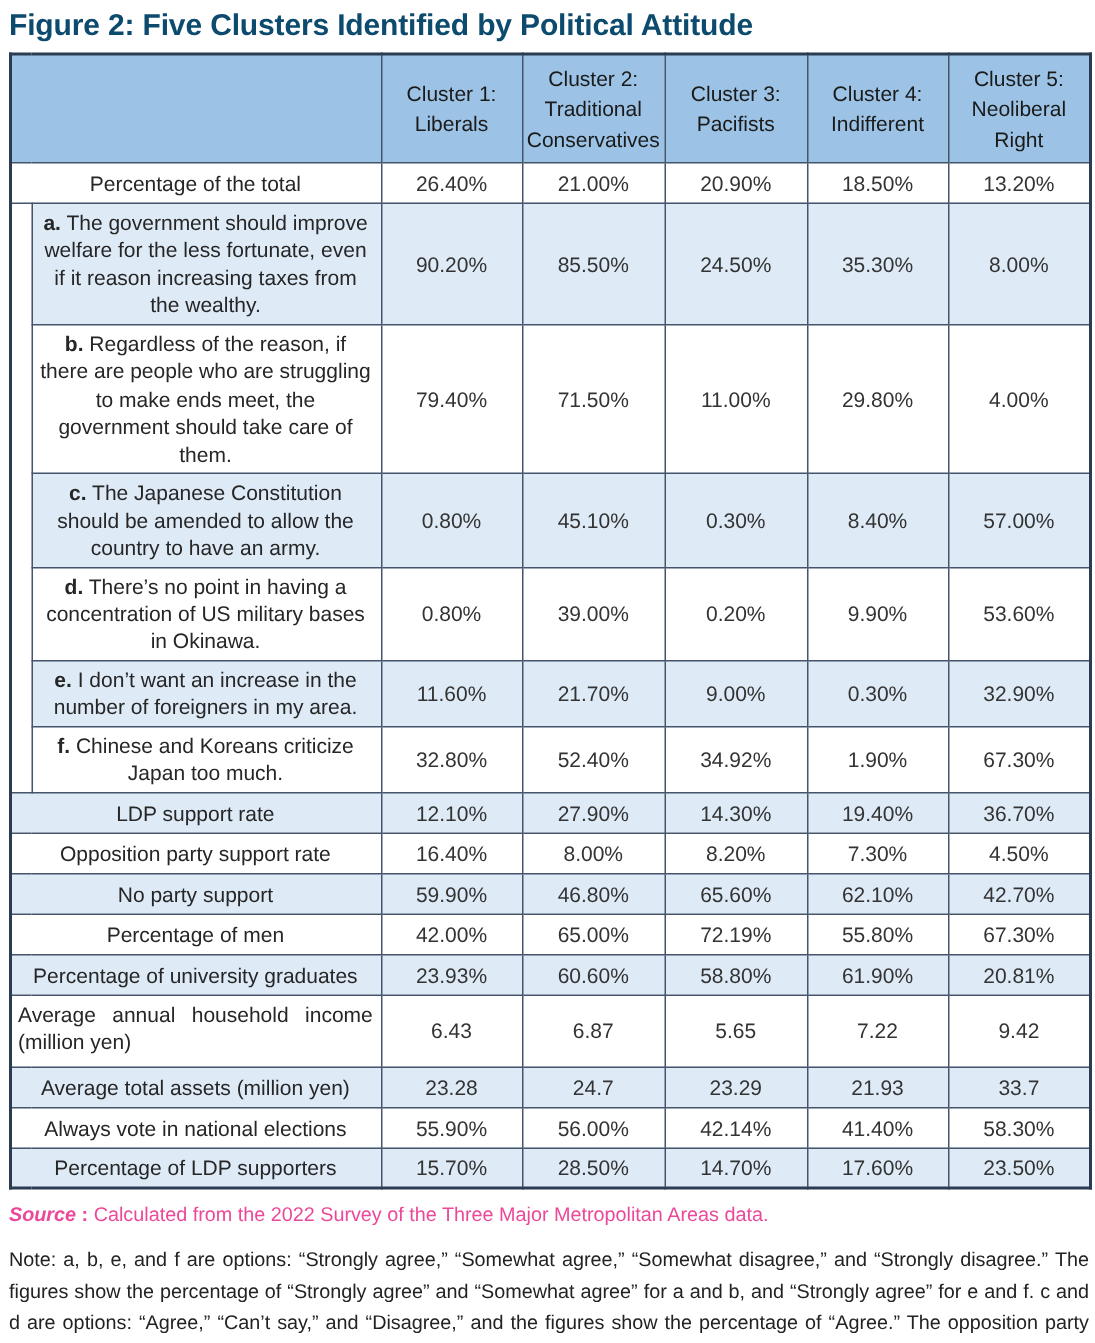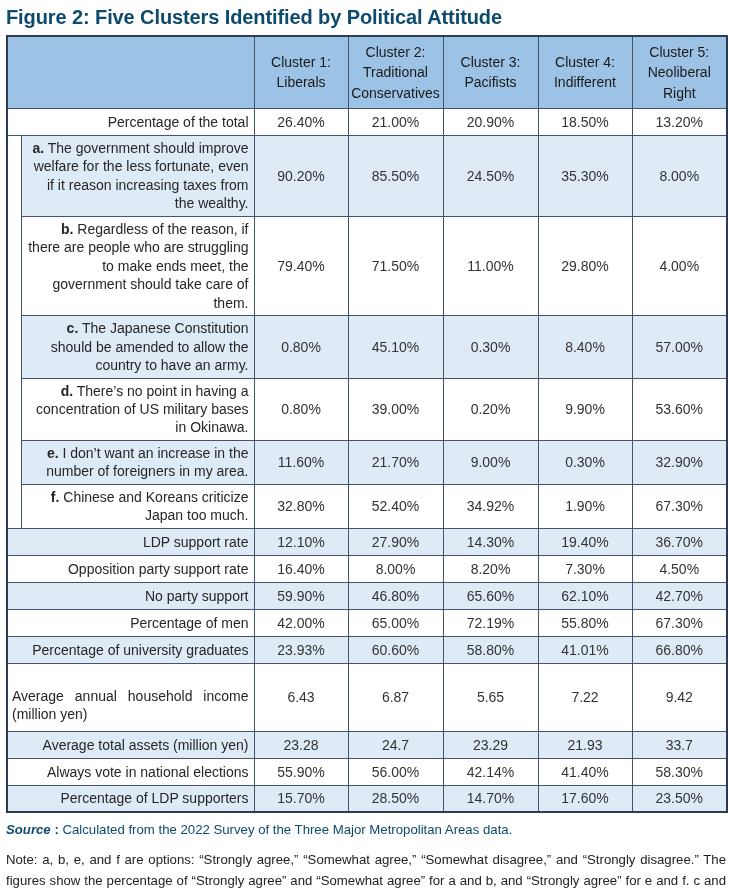--- a/index.html
+++ b/index.html
@@ -43,37 +43,37 @@
   table.clusters th {
     background: var(--header-fill);
     font-weight: 400;
     text-align: center;
     padding: 5px 2px;
     line-height: 1.45;
     color: #1a1a1a;
   }
   table.clusters tbody tr { height: 27px; }
   td.label {
-    text-align: right;
+    text-align: center;
     padding: 3px 5px 3px 4px;
   }
-  td.label.justify { text-align: justify; padding-top: 23px; padding-bottom: 7px; }
+  td.label.justify { text-align: justify; padding-top: 3px; padding-bottom: 7px; }
   td.label b { font-weight: 700; }
   td.val {
     text-align: center;
     padding: 3px 2px;
     color: #333;
   }
   tr.band td { background: var(--band-fill); }
   tr td.spacer { background: #ffffff; padding: 0; }
 
   .source {
     margin: 9px 0 0 0;
     font-size: 13.2px;
-    color: #0c4a6e;
+    color: #ec4899;
   }
   .source .source-label { font-weight: 700; font-style: italic; }
   .source .source-sep { font-weight: 700; }
 
   .note {
     margin: 12px 0 0 0;
     font-size: 13.2px;
     line-height: 1.6;
     text-align: justify;
     color: #222;
@@ -194,22 +194,22 @@
           <td class="val">65.00%</td>
           <td class="val">72.19%</td>
           <td class="val">55.80%</td>
           <td class="val">67.30%</td>
         </tr>
         <tr class="band">
           <td class="label" colspan="2">Percentage of university graduates</td>
           <td class="val">23.93%</td>
           <td class="val">60.60%</td>
           <td class="val">58.80%</td>
-          <td class="val">41.01%</td>
-          <td class="val">66.80%</td>
+          <td class="val">61.90%</td>
+          <td class="val">20.81%</td>
         </tr>
         <tr>
           <td class="label justify" colspan="2">Average annual household income (million yen)</td>
           <td class="val">6.43</td>
           <td class="val">6.87</td>
           <td class="val">5.65</td>
           <td class="val">7.22</td>
           <td class="val">9.42</td>
         </tr>
         <tr class="band">

